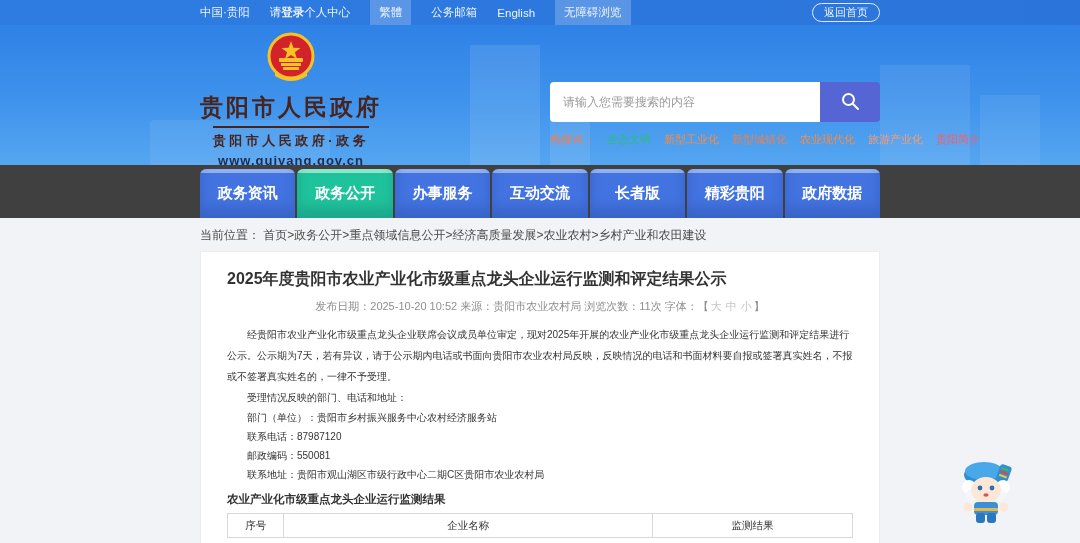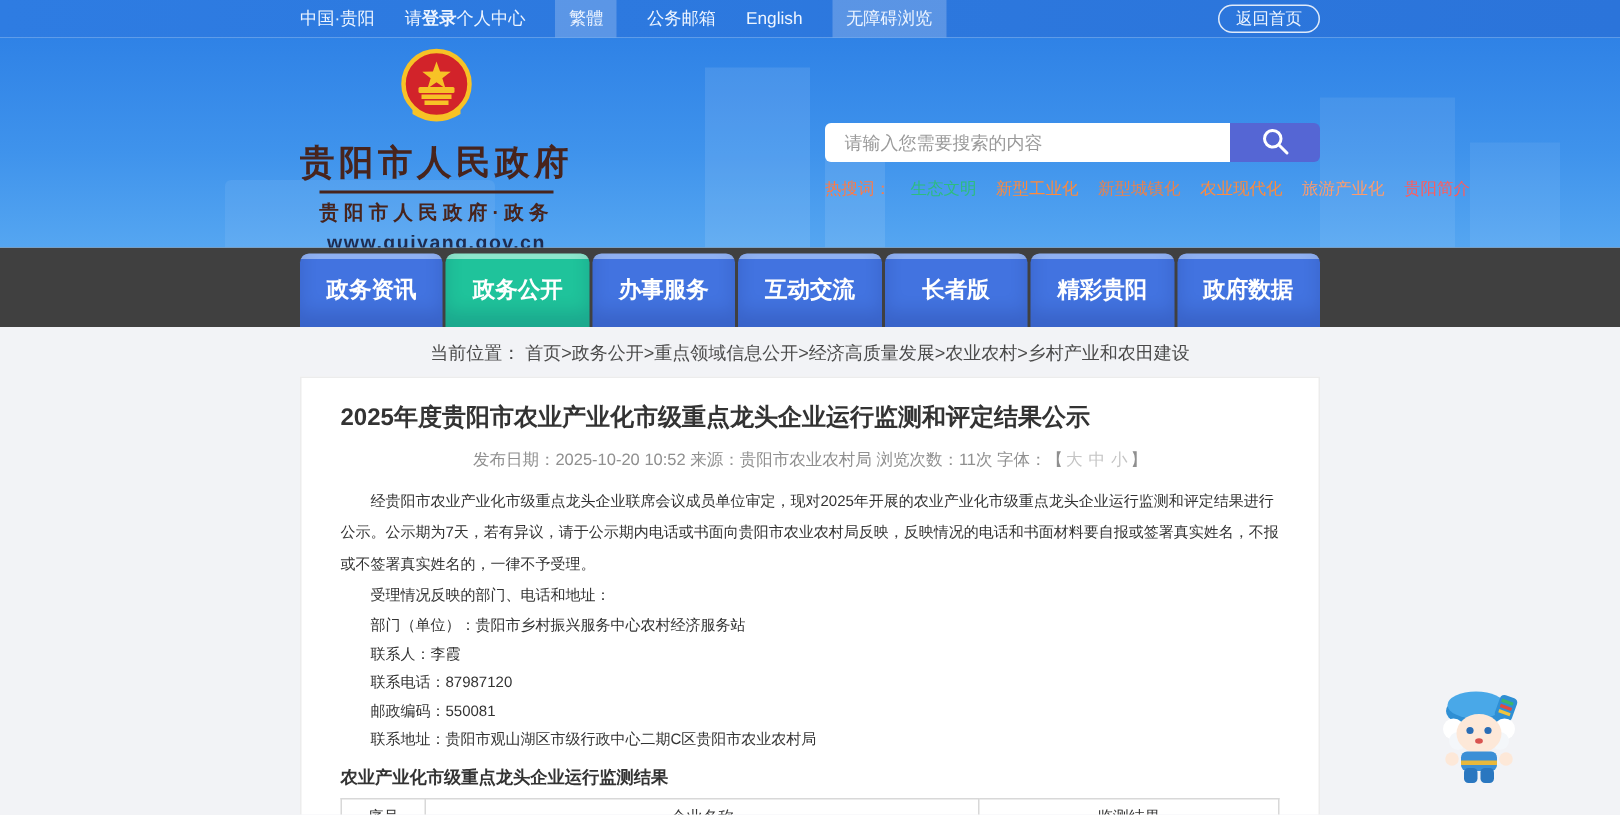--- a/index.html
+++ b/index.html
@@ -23,38 +23,38 @@
   .sk4 { left:880px; width:90px; height:100px; background:rgba(255,255,255,.08); }
   .sk5 { left:980px; width:60px; height:70px; background:rgba(255,255,255,.07); }
   .banner-inner { width:680px; margin:0 auto; display:flex; justify-content:space-between; position:relative; height:100%; }
 
   .logo { display:flex; flex-direction:column; align-items:center; padding-top:7px; cursor:pointer; }
   .site-title { font-size:23px; font-weight:bold; color:#47241d; letter-spacing:3px; margin-top:2px; }
   .site-sub { font-size:13px; font-weight:bold; color:#47241d; letter-spacing:3.5px; border-top:2px solid #47241d; padding-top:4px; margin-top:3px; }
   .site-url { font-size:13px; font-weight:bold; color:#1e2c50; letter-spacing:1px; margin-top:3px; }
 
   .search-area { width:330px; padding-top:57px; }
-  .search-row { display:flex; height:26px; }
+  .search-row { display:flex; height:40px; }
   .search-input { flex:1; border:none; outline:none; border-radius:4px 0 0 4px; padding:0 13px; font-size:12px; color:#333; font-family:inherit; }
   .search-input::placeholder { color:#9a9a9a; }
   .search-btn { width:60px; background:#5566d4; border:none; border-radius:0 4px 4px 0; display:flex; align-items:center; justify-content:center; cursor:pointer; }
   .hot-row { margin-top:10px; font-size:11px; display:flex; gap:13px; white-space:nowrap;text-align:center; }
   .hot-row span { cursor:pointer; }
 
   
   .nav { height:53px; background:#404040; }
   .nav-inner { width:680px; margin:0 auto; height:100%; display:flex; gap:2px; }
   .nav-tab { flex:1; margin-top:4px; border-radius:6px 6px 0 0; color:#fff; font-weight:bold; font-size:15px;
              display:flex; align-items:center; justify-content:center; cursor:pointer;
              background:linear-gradient(180deg,#8fb0f2 0,#8fb0f2 4px,#4273e0 4px);
              box-shadow:inset 0 -10px 12px rgba(0,10,60,.14); }
   .nav-tab.active { background:linear-gradient(180deg,#8ce6cc 0,#8ce6cc 4px,#1fc39b 4px); }
 
   
-  .breadcrumb { width:680px; margin:9px auto 7px; font-size:12px; color:#4a4a4a;text-align:center; }
+  .breadcrumb { width:680px; margin:9px auto 7px; font-size:12px; color:#4a4a4a; }
   .breadcrumb .bc-item { cursor:pointer; }
 
   
   .card { width:680px; margin:0 auto; background:#fff; border:1px solid #ececec; padding:16px 26px 40px; height:310px; }
   .article-title { text-align:left; font-size:16px; font-weight:bold; color:#333; line-height:22px; }
   .meta { text-align:center; font-size:11px; color:#8f8f8f; margin-top:9px; }
   .meta b { font-weight:normal; }
   .meta .fs { color:#c4c4c4; cursor:pointer; margin:0 2px; }
   .body-text { margin-top:10px; }
   .body-text p { font-size:10px; color:#333; line-height:21px; text-indent:2em; }
@@ -158,21 +158,20 @@
     <b>字体：【</b><span class="fs">大</span><span class="fs">中</span><span class="fs">小</span><b>】</b>
   </div>
 
   <div class="body-text">
     <p>经贵阳市农业产业化市级重点龙头企业联席会议成员单位审定，现对2025年开展的农业产业化市级重点龙头企业运行监测和评定结果进行公示。公示期为7天，若有异议，请于公示期内电话或书面向贵阳市农业农村局反映，反映情况的电话和书面材料要自报或签署真实姓名，不报或不签署真实姓名的，一律不予受理。</p>
     <p>受理情况反映的部门、电话和地址：</p>
   </div>
 
   <div class="contact">
     <p>部门（单位）：贵阳市乡村振兴服务中心农村经济服务站</p>
-    <p>联系人：李霞</p>
     <p>联系电话：87987120</p>
     <p>邮政编码：550081</p>
     <p>联系地址：贵阳市观山湖区市级行政中心二期C区贵阳市农业农村局</p>
   </div>
 
   <div class="table-title">农业产业化市级重点龙头企业运行监测结果</div>
 
   <table>
     <colgroup>
         <col class="col-no">

